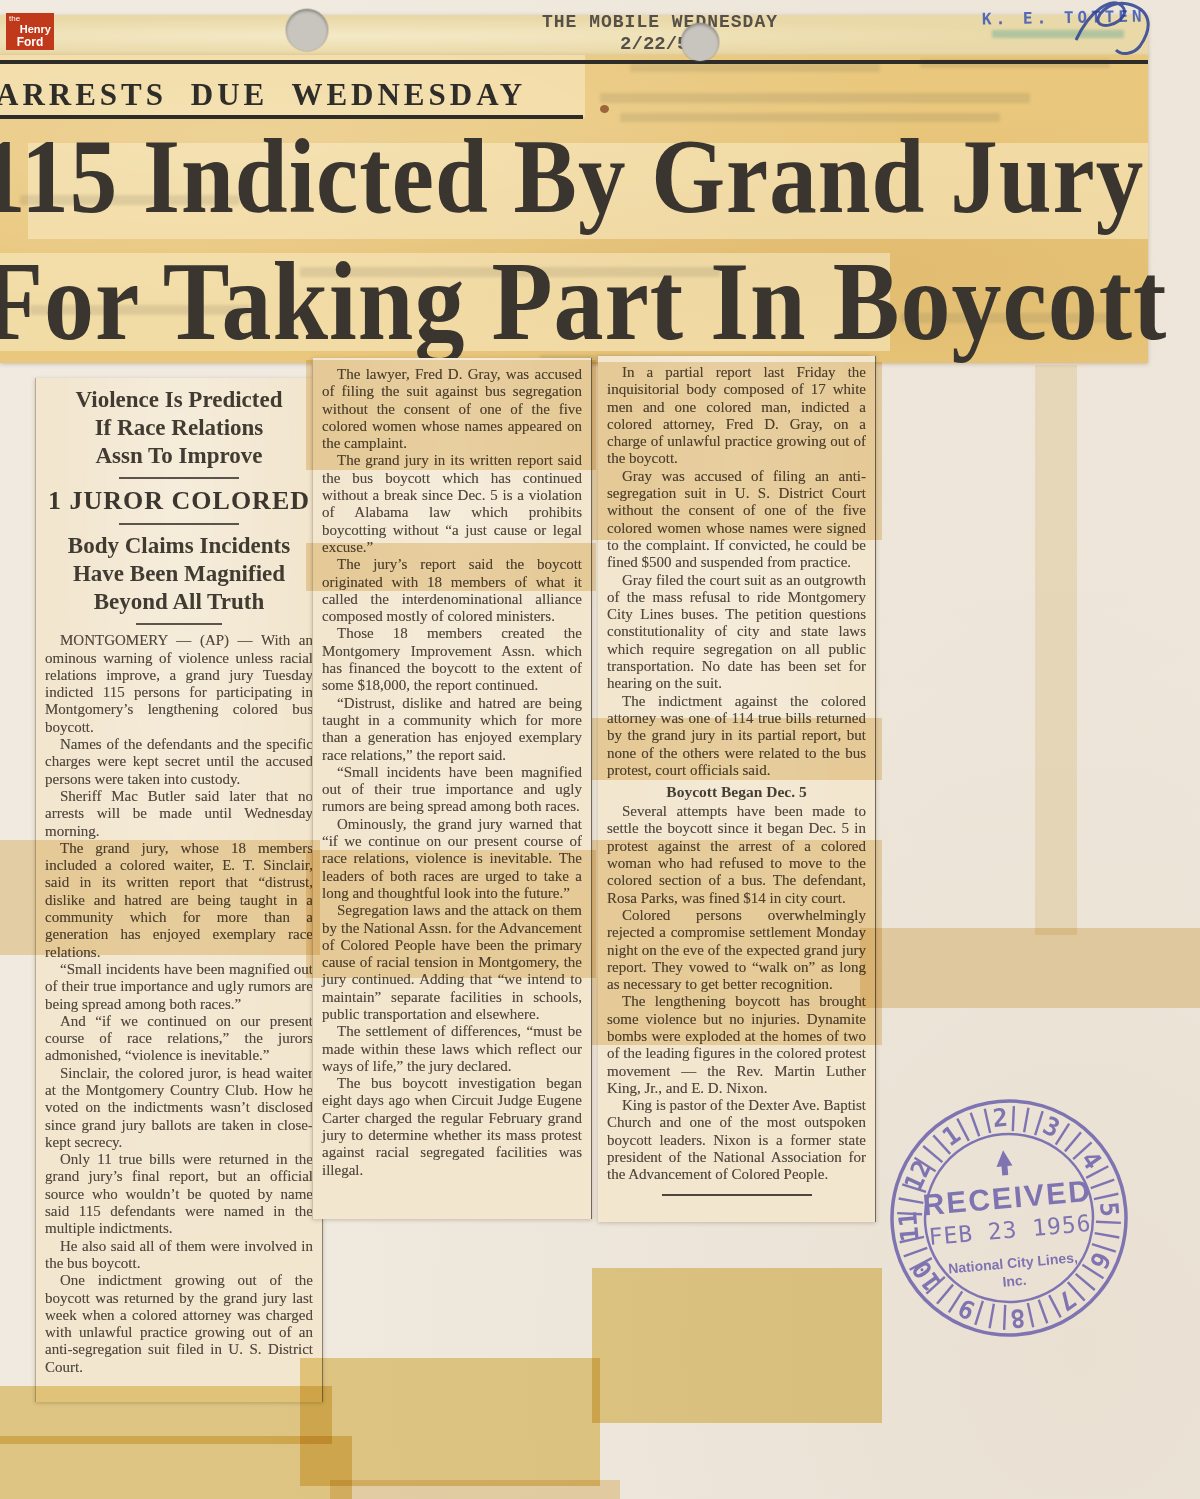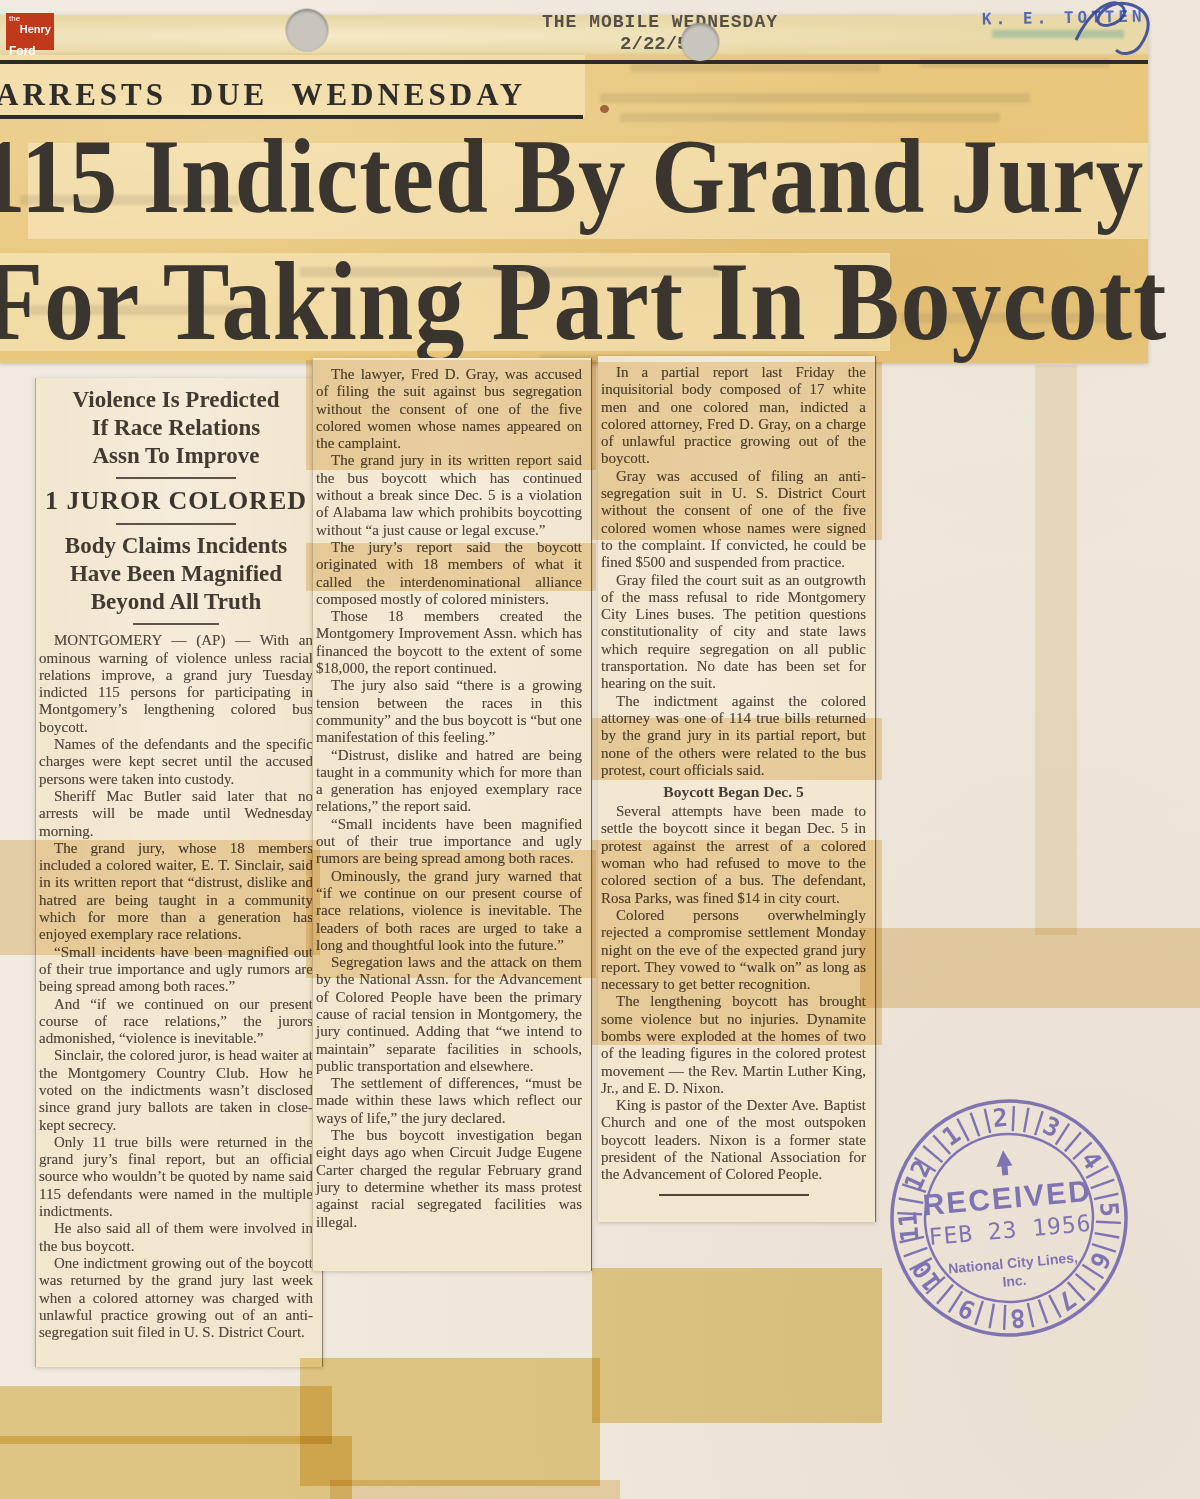--- a/index.html
+++ b/index.html
@@ -24,36 +24,36 @@
     background:
       radial-gradient(ellipse at 20% 25%, rgba(255,255,255,.20), transparent 55%),
       radial-gradient(ellipse at 75% 70%, rgba(188,136,58,.18), transparent 55%),
       #e9c77c;
   }
   .band{position:absolute;background:rgba(250,236,200,.55);}
   .col{
     background:
       radial-gradient(ellipse at 50% 12%, rgba(255,255,255,.25), transparent 60%),
       #f2e6cf;
-    padding:8px 9px 26px 3px;box-sizing:border-box;
+    padding:8px 9px 26px 9px;box-sizing:border-box;
   }
   .col-1{left:35px;top:378px;width:288px;border-left:1px solid #b9ac92;border-right:1px solid #8a8172;}
   .col-2{left:312px;top:358px;width:280px;border-right:1px solid #6f695c;border-left:1px solid #c9bda2;padding-bottom:40px;}
   .col-3{left:598px;top:356px;width:278px;border-right:1px solid #6f695c;}
   
   .masthead{position:absolute;left:470px;top:12px;width:380px;text-align:center;
     font-family:"Liberation Mono", monospace;color:#55504a;}
   .masthead .pub{font-size:18px;letter-spacing:1px;font-weight:bold;}
   .masthead .dt{font-size:19px;margin-top:1px;font-weight:bold;}
   
   .hf-logo{position:absolute;left:6px;top:13px;width:48px;height:37px;background:#c0391b;
     color:#fff;font-family:"Liberation Sans", sans-serif;line-height:1;z-index:6;padding:2px 3px;box-sizing:border-box;}
   .hf-logo .the{font-size:8px;display:block;}
   .hf-logo .l1{font-size:11px;font-weight:bold;display:block;text-align:right;margin-top:1px;}
-  .hf-logo .l2{font-size:12px;font-weight:bold;display:block;margin-top:10px;}
+  .hf-logo .l2{font-size:12px;font-weight:bold;display:block;margin-top:1px;text-align:center;}
   
   .owner-stamp{position:absolute;left:982px;top:8px;z-index:6;
     font-family:"DejaVu Sans Mono", monospace;font-weight:bold;font-size:16px;
     letter-spacing:4px;color:#3a56b5;opacity:.85;transform:rotate(-1deg);}
   .teal-smudge{position:absolute;left:992px;top:30px;width:132px;height:8px;
     background:rgba(40,150,140,.30);filter:blur(1.4px);z-index:5;}
   .flourish{position:absolute;left:1062px;top:0;z-index:7;}
   
   .hole{position:absolute;border-radius:50%;background:#c8c5bf;
     box-shadow:inset 0 2px 3px rgba(0,0,0,.30), 0 0 0 1px rgba(120,115,105,.25);z-index:5;}
@@ -168,21 +168,20 @@
   <p class="bp">Only 11 true bills were returned in the grand jury’s final report, but an official source who wouldn’t be quoted by name said 115 defendants were named in the multiple indictments.</p>
   <p class="bp">He also said all of them were involved in the bus boycott.</p>
   <p class="bp">One indictment growing out of the boycott was returned by the grand jury last week when a colored attorney was charged with unlawful practice growing out of an anti-segregation suit filed in U. S. District Court.</p>
 </div>
 
 <div class="piece col col-2">
   <p class="bp">The lawyer, Fred D. Gray, was accused of filing the suit against bus segregation without the consent of one of the five colored women whose names appeared on the camplaint.</p>
   <p class="bp">The grand jury in its written report said the bus boycott which has continued without a break since Dec. 5 is a violation of Alabama law which prohibits boycotting without “a just cause or legal excuse.”</p>
   <p class="bp">The jury’s report said the boycott originated with 18 members of what it called the interdenominational alliance composed mostly of colored ministers.</p>
   <p class="bp">Those 18 members created the Montgomery Improvement Assn. which has financed the boycott to the extent of some $18,000, the report continued.</p>
-  <p class="bp">The jury also said “there is a growing tension between the races in this community” and the bus boycott is “but one manifestation of this feeling.”</p>
   <p class="bp">“Distrust, dislike and hatred are being taught in a community which for more than a generation has enjoyed exemplary race relations,” the report said.</p>
   <p class="bp">“Small incidents have been magnified out of their true importance and ugly rumors are being spread among both races.</p>
   <p class="bp">Ominously, the grand jury warned that “if we continue on our present course of race relations, violence is inevitable. The leaders of both races are urged to take a long and thoughtful look into the future.”</p>
   <p class="bp">Segregation laws and the attack on them by the National Assn. for the Advancement of Colored People have been the primary cause of racial tension in Montgomery, the jury continued. Adding that “we intend to maintain” separate facilities in schools, public transportation and elsewhere.</p>
   <p class="bp">The settlement of differences, “must be made within these laws which reflect our ways of life,” the jury declared.</p>
   <p class="bp">The bus boycott investigation began eight days ago when Circuit Judge Eugene Carter charged the regular February grand jury to determine whether its mass protest against racial segregated facilities was illegal.</p>
 </div>
 
 <div class="piece col col-3">
   <p class="bp">In a partial report last Friday the inquisitorial body composed of 17 white men and one colored man, indicted a colored attorney, Fred D. Gray, on a charge of unlawful practice growing out of the boycott.</p>

